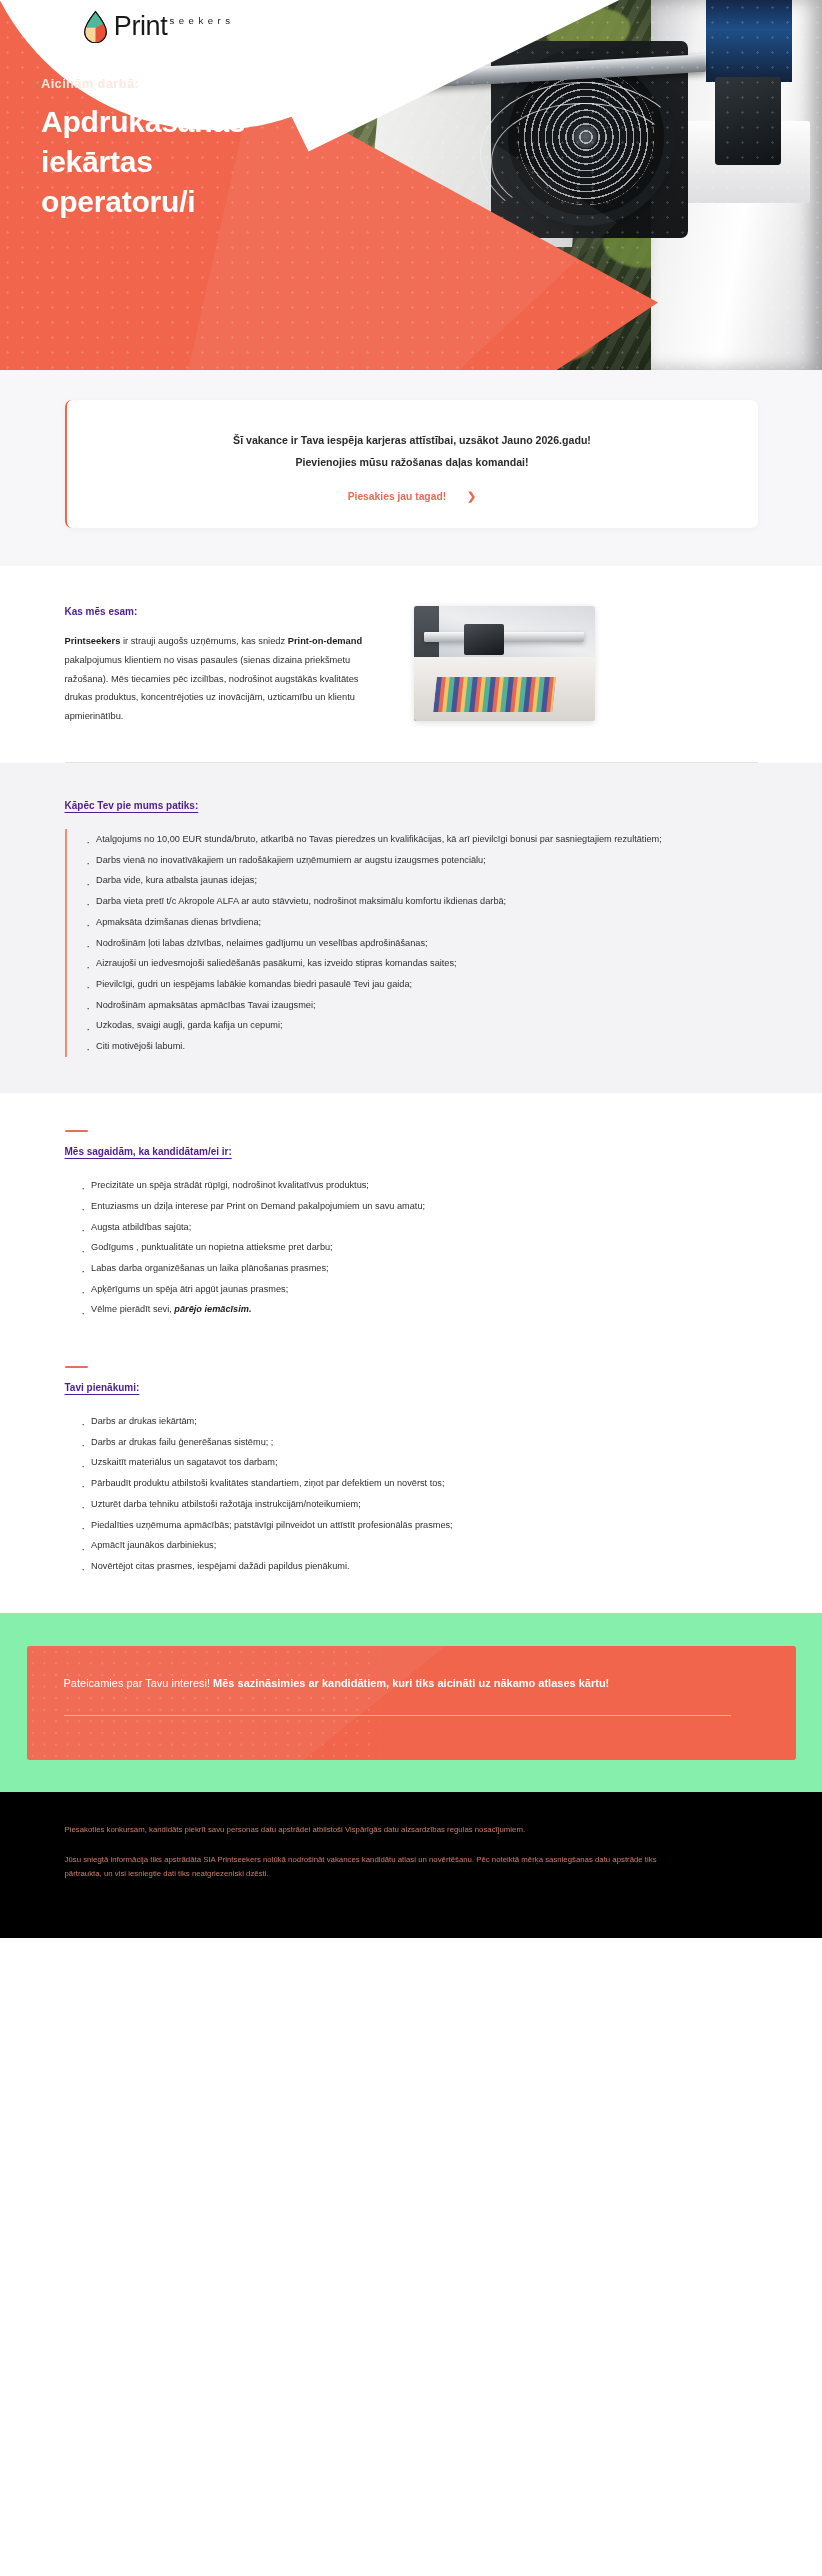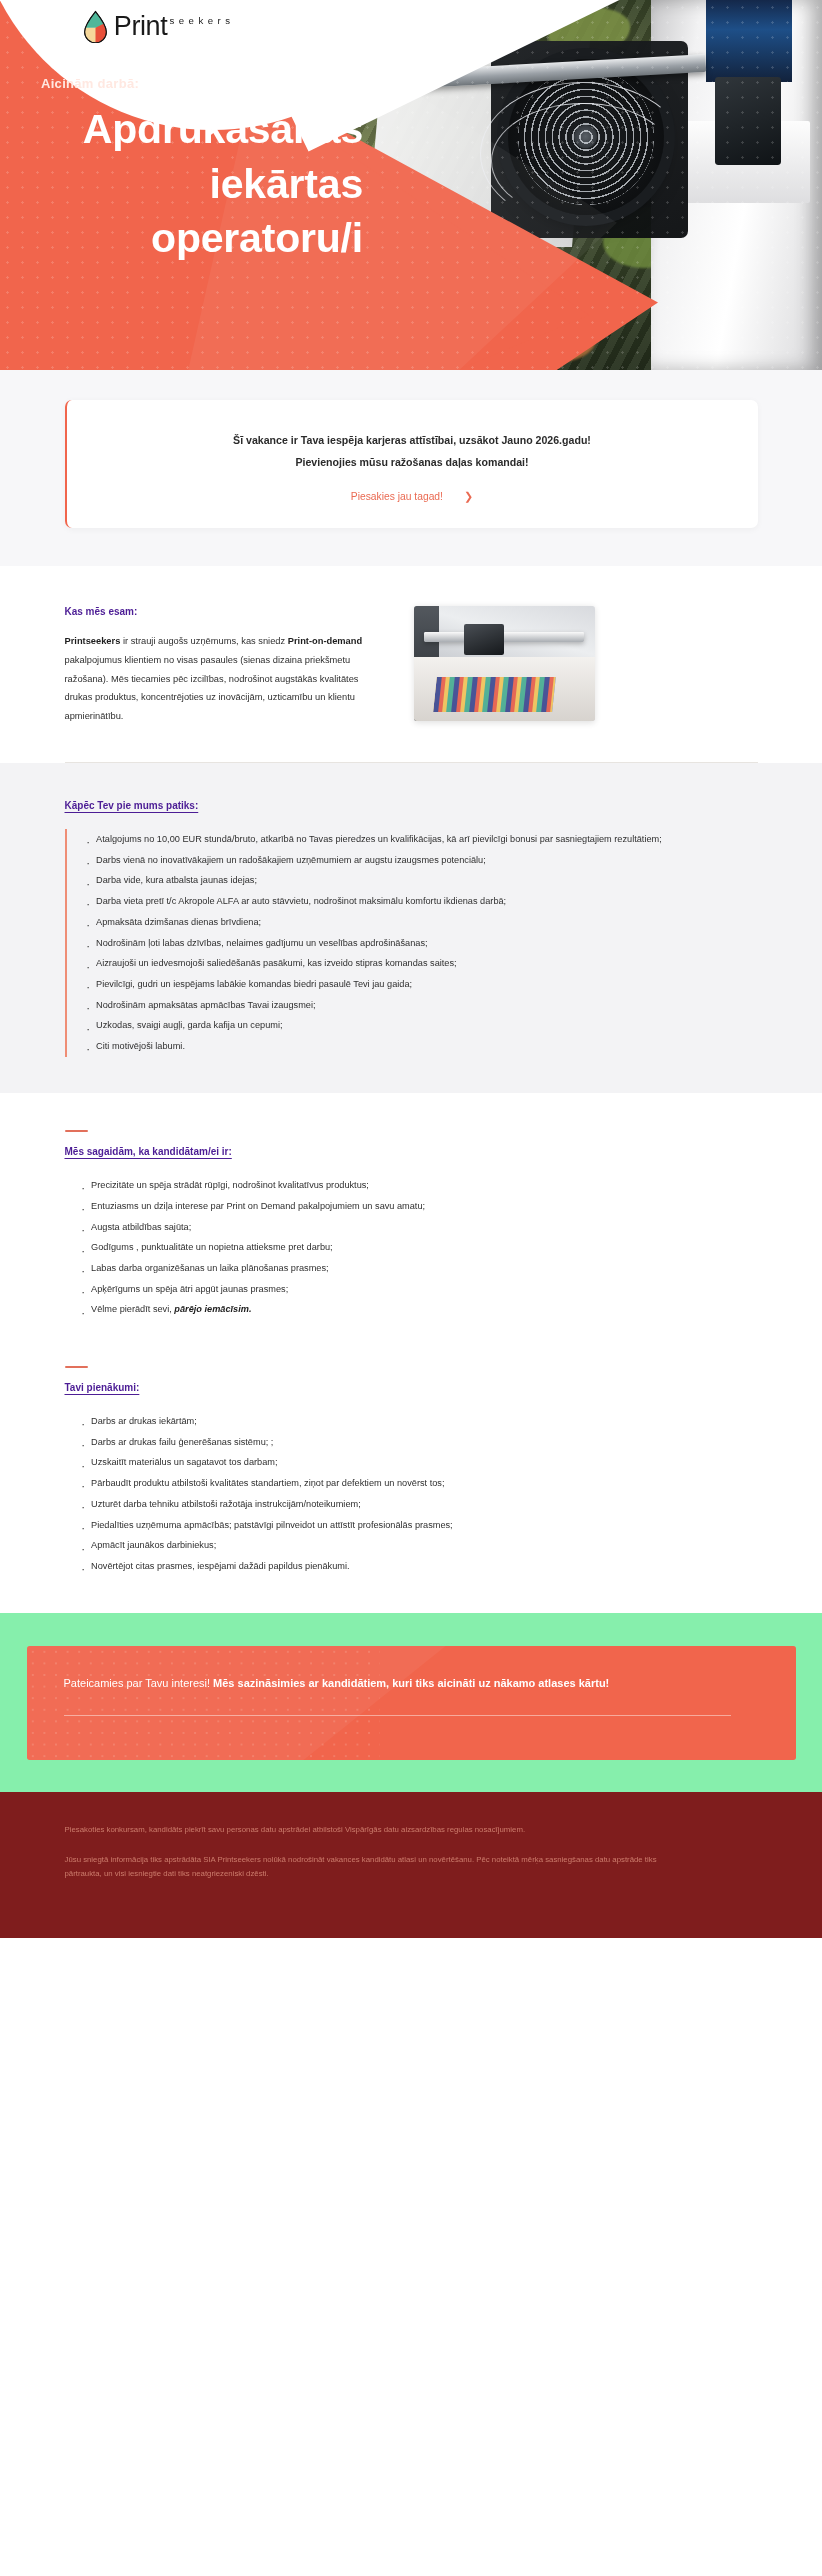--- a/index.html
+++ b/index.html
@@ -203,25 +203,24 @@
   }
   .hero-eyebrow {
     color: #ffe8e1;
     font-size: 13px;
     font-weight: 700;
     letter-spacing: 0.3px;
     margin-bottom: 11px;
   }
   .hero-title {
     color: #ffffff;
-    font-size: 41px;
+    font-size: 30px;
     font-weight: 700;
     line-height: 1.33;
     letter-spacing: -0.2px;
-    text-align: right;
   }
 
   
   .callout-wrap {
     background: #f7f7f9;
     padding: 30px 0 38px;
   }
   .callout {
     position: relative;
     width: 693px;
@@ -239,21 +238,21 @@
     color: #2b2b2b;
     line-height: 2.05;
   }
   .callout-cta {
     display: inline-flex;
     align-items: center;
     gap: 21px;
     margin-top: 18px;
     color: #ea6a52;
     font-size: 10.3px;
-    font-weight: 400;
+    font-weight: 700;
     text-decoration: none;
   }
   .chev { font-size: 11px; line-height: 1; }
   .inner { width: 693px; margin: 0 auto; }
 
   .sec-about { background: #ffffff; padding: 40px 0 37px; }
   .about-row { display: flex; gap: 27px; align-items: flex-start; }
   .about-text { flex: 1 1 auto; max-width: 322px; }
   .h-coral {
     color: #4c1d95;
@@ -377,21 +376,21 @@
   .cta-text b { font-weight: 700; }
   .cta-rule {
     position: relative;
     margin-top: 20.6px;
     height: 0.7px;
     background: rgba(255,255,255,.45);
     width: 96%;
   }
 
   
-  .footer { background: #7f1d1d; padding: 31.5px 0 41px; }
+  .footer { background: #000000; padding: 31.5px 0 41px; }
   .footer-inner { width: 693px; margin: 0 auto; }
   .foot-p {
     color: #cc7c6c;
     font-size: 7.8px;
     line-height: 1.85;
     margin-bottom: 15px;
     max-width: 603px;
   }
 </style>
 </head>

